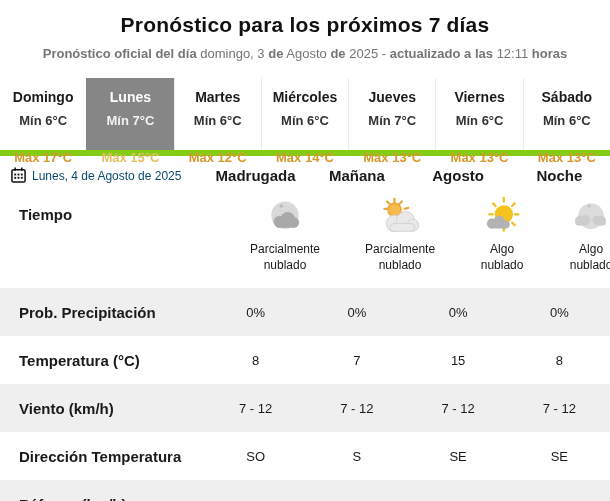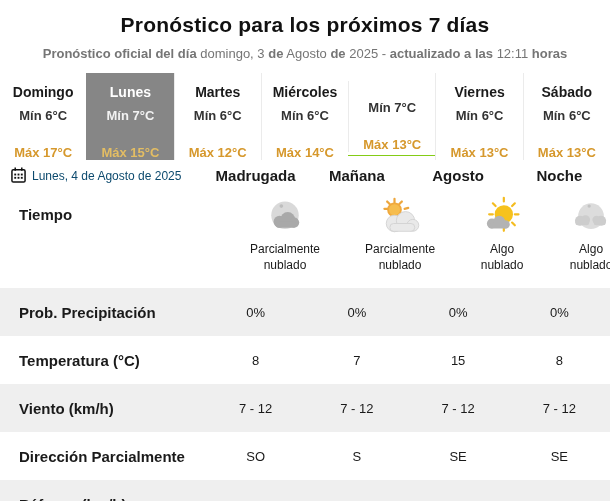--- a/index.html
+++ b/index.html
@@ -28,22 +28,21 @@
     margin-top: 9px;
   }
   .subtitle .seg-b { font-weight: 700; }
   .subtitle .seg-n { font-weight: 400; }
 
   
   .week-strip {
     display: flex;
     margin-top: 17px;
     height: 78px;
-    border-bottom: 1px solid #84cc16;
-    align-items: center;
+    border-bottom: 6px solid #84cc16;
   }
   .day-cell {
     flex: 1 1 0;
     text-align: center;
     padding-top: 11px;
     border-left: 1px solid #ebebeb;
     cursor: pointer;
     background: #fff;
   }
   .day-cell:first-child { border-left: none; }
@@ -116,20 +115,21 @@
       <div class="day-name">Martes</div>
       <div class="day-min">Mín 6°C</div>
       <div class="day-max">Máx 12°C</div>
     </div>
     <div class="day-cell">
       <div class="day-name">Miércoles</div>
       <div class="day-min">Mín 6°C</div>
       <div class="day-max">Máx 14°C</div>
     </div>
     <div class="day-cell">
+      <div class="day-name">Jueves</div>
       <div class="day-min">Mín 7°C</div>
       <div class="day-max">Máx 13°C</div>
     </div>
     <div class="day-cell">
       <div class="day-name">Viernes</div>
       <div class="day-min">Mín 6°C</div>
       <div class="day-max">Máx 13°C</div>
     </div>
     <div class="day-cell">
       <div class="day-name">Sábado</div>
@@ -261,21 +261,21 @@
 
   <div class="data-row shade">
     <div class="row-label">Viento (km/h)</div>
     <div class="row-val">7 - 12</div>
     <div class="row-val">7 - 12</div>
     <div class="row-val">7 - 12</div>
     <div class="row-val">7 - 12</div>
   </div>
 
   <div class="data-row">
-    <div class="row-label">Dirección Parcialmente</div>
+    <div class="row-label">Dirección Temperatura</div>
     <div class="row-val">SO</div>
     <div class="row-val">S</div>
     <div class="row-val">SE</div>
     <div class="row-val">SE</div>
   </div>
 
   <div class="data-row shade">
     <div class="row-label">Ráfagas (km/h)</div>
     <div class="row-val">-</div>
     <div class="row-val">-</div>

